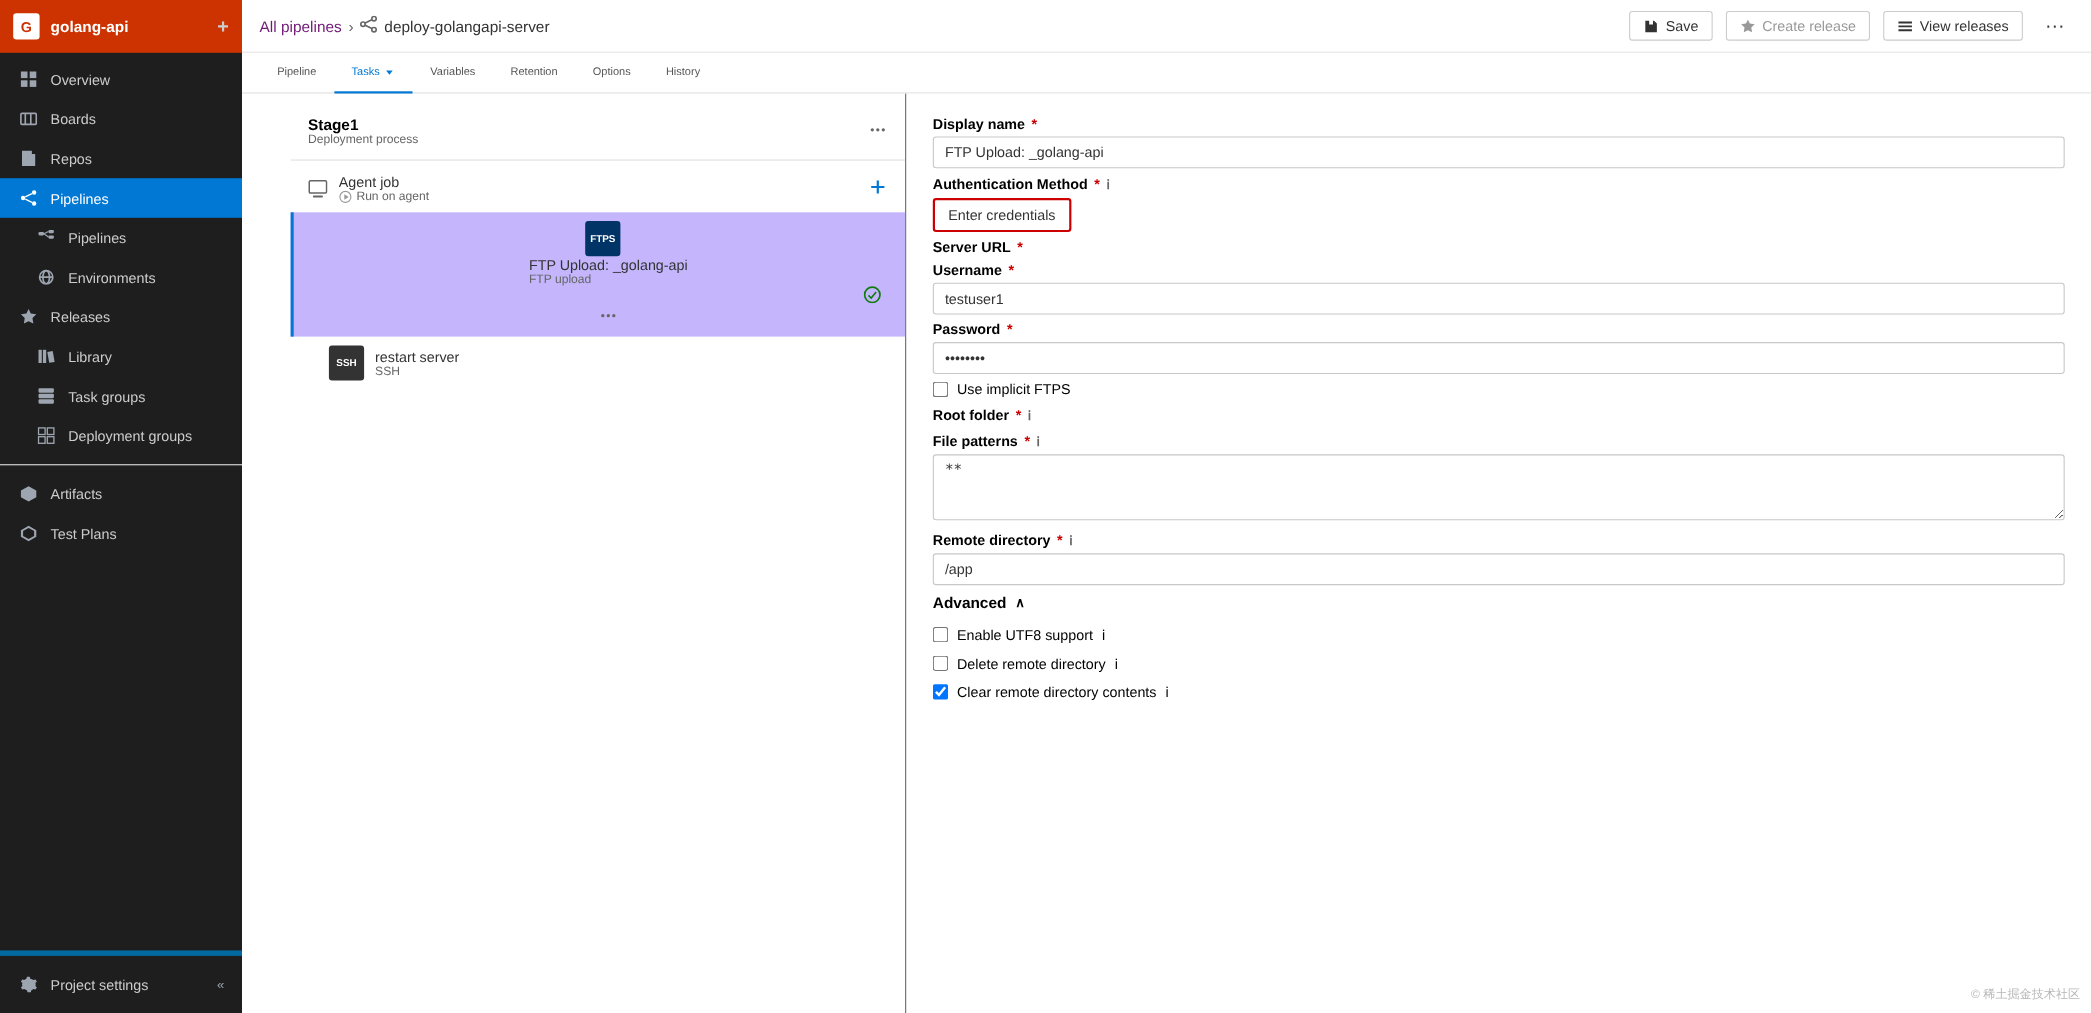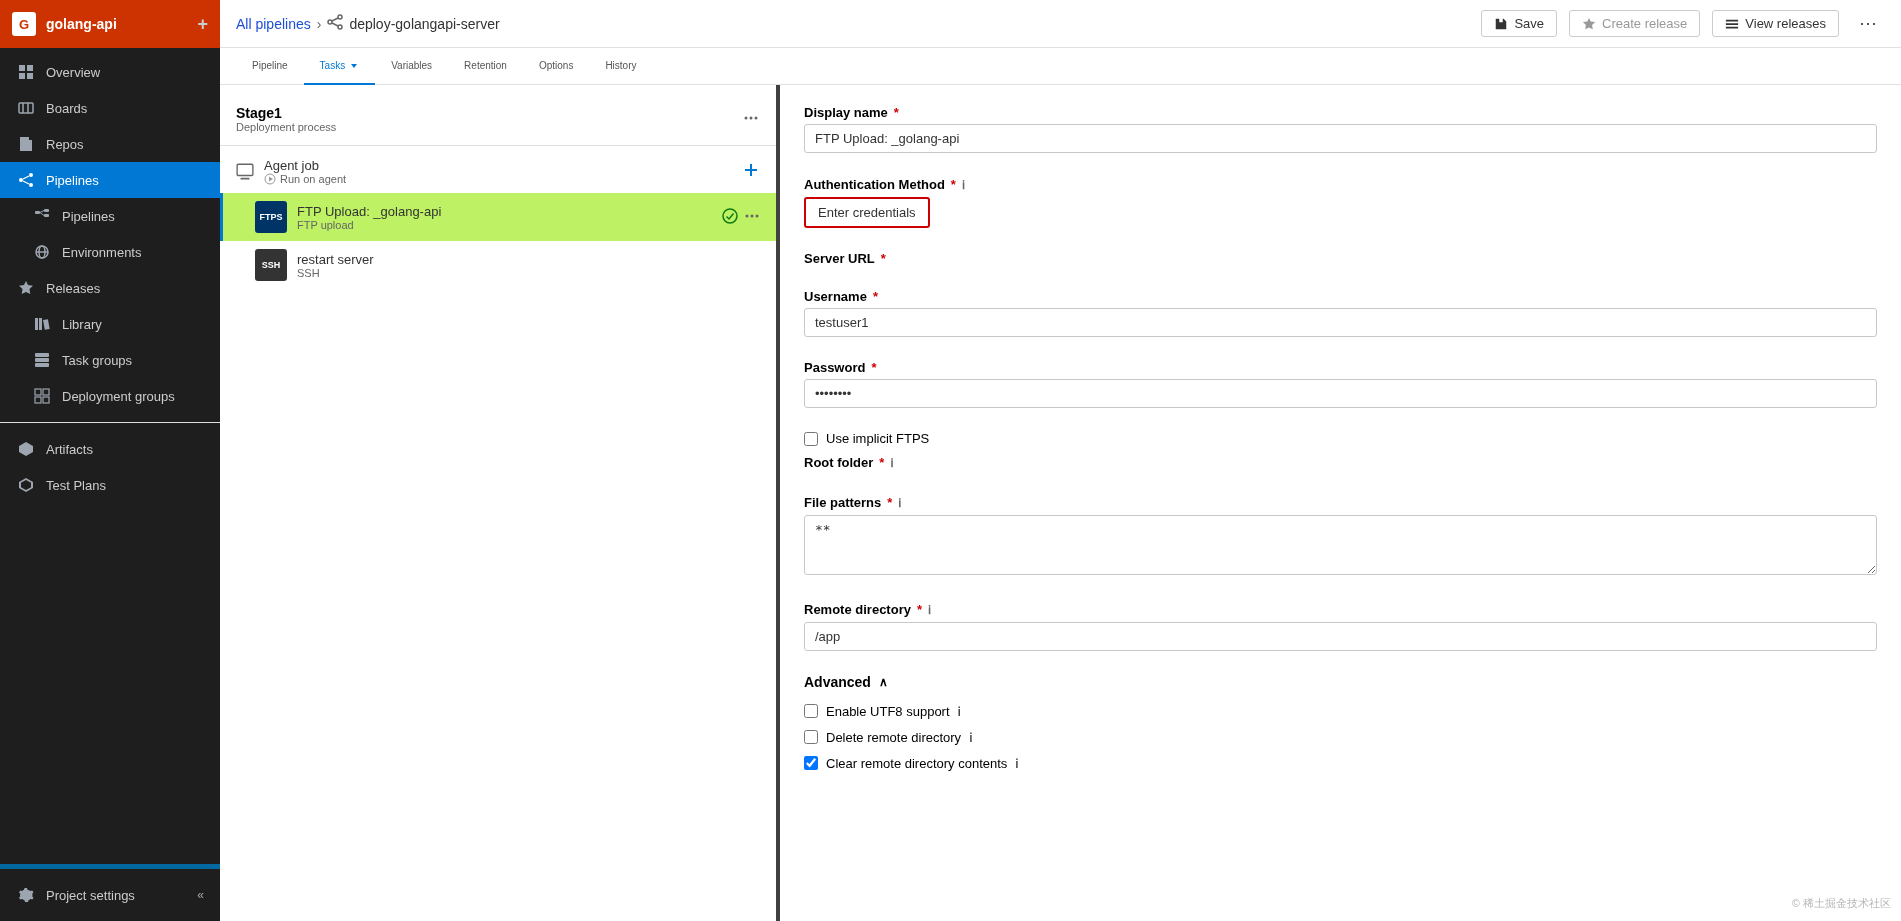--- a/index.html
+++ b/index.html
@@ -16,62 +16,62 @@
     .sidebar-item-icon { width: 20px; height: 20px; margin-right: 10px; flex-shrink: 0; display: flex; align-items: center; justify-content: center; }
     .sidebar-footer { padding: 8px 0; border-top: 5px solid #0369a1; }
     .sidebar-footer-item { display: flex; align-items: center; padding: 8px 16px; cursor: pointer; color: #ccc; font-size: 13px; }
 
     
     .main { flex: 1; display: flex; flex-direction: column; overflow: hidden; }
 
     
     .topbar { display: flex; align-items: center; padding: 0 16px; height: 48px; border-bottom: 1px solid #e0e0e0; background: #fff; flex-shrink: 0; }
     .topbar-breadcrumb { display: flex; align-items: center; font-size: 14px; color: #0078d4; }
-    .topbar-breadcrumb a { color: #1d4ed8; text-decoration: none; }
+    .topbar-breadcrumb a { color: #701a75; text-decoration: none; }
     .topbar-breadcrumb .sep { margin: 0 6px; color: #666; }
     .topbar-breadcrumb .current { color: #333; font-weight: 500; }
     .topbar-actions { margin-left: auto; display: flex; align-items: center; gap: 12px; }
     .btn { padding: 5px 12px; border: 1px solid #ccc; border-radius: 3px; cursor: pointer; font-size: 13px; background: #fff; color: #333; display: flex; align-items: center; gap: 6px; }
     .btn.disabled { color: #999; cursor: default; }
     .btn-save { font-weight: 500; }
     .more-btn { padding: 4px 8px; border: none; background: none; cursor: pointer; font-size: 18px; color: #333; }
 
     
     .tabbar { display: flex; align-items: center; padding: 0 16px; border-bottom: 1px solid #e0e0e0; background: #fff; flex-shrink: 0; }
     .tab { padding: 12px 16px; font-size: 10px; cursor: pointer; color: #555; border-bottom: 2px solid transparent; margin-bottom: -1px; }
     .tab.active { color: #0078d4; border-bottom-color: #0078d4; font-weight: 500; }
     .tab-with-arrow { display: flex; align-items: center; gap: 4px; }
 
     
     .content { display: flex; flex: 1; overflow: hidden; }
 
     
-    .left-panel { width: 560px; flex-shrink: 0; border-right: 4px solid #404040; overflow-y: auto; padding: 12px 0; }
+    .left-panel { width: 560px; flex-shrink: 0; border-right: 1px solid #404040; overflow-y: auto; padding: 12px 0; margin-left: 44px; }
     .stage-header { display: flex; align-items: center; padding: 8px 16px; }
     .stage-title { font-weight: 600; font-size: 14px; flex: 1; }
     .stage-subtitle { font-size: 11px; color: #666; }
     .agent-job { display: flex; align-items: center; padding: 8px 16px; cursor: pointer; color: #333; }
     .agent-job-icon { width: 20px; height: 20px; margin-right: 8px; color: #666; }
     .agent-job-text { font-size: 13px; }
     .agent-job-sub { font-size: 11px; color: #666; display: flex; align-items: center; gap: 4px; }
     .agent-job-add { margin-left: auto; cursor: pointer; }
     .task-item { display: flex; align-items: center; padding: 8px 16px 8px 32px; cursor: pointer; border-left: 3px solid transparent; }
-    .task-item.selected { background: #bef264; border-left-color: #0078d4; }
+    .task-item.selected { background: #c4b5fd; border-left-color: #0078d4; flex-direction: column; }
     .task-icon { width: 32px; height: 32px; margin-right: 10px; border-radius: 3px; display: flex; align-items: center; justify-content: center; flex-shrink: 0; font-size: 10px; font-weight: 700; }
     .task-icon.ftp { background: #003366; color: #fff; }
     .task-icon.ssh { background: #333; color: #fff; }
     .task-info { flex: 1; }
     .task-name { font-size: 13px; font-weight: 500; color: #333; }
     .task-sub { font-size: 11px; color: #666; }
     .task-check { color: #107c10; margin-left: auto; margin-right: 6px; }
     .task-more { color: #666; cursor: pointer; }
 
     
     .right-panel { flex: 1; overflow-y: auto; padding: 20px 24px; background: #fff; }
-    .form-group { margin-bottom: 23px; }
+    .form-group { margin-bottom: 6px; }
     .form-label { font-size: 13px; font-weight: 600; margin-bottom: 4px; display: flex; align-items: center; gap: 6px; }
     .form-label .required { color: #cc0000; }
     .form-label .info-icon { color: #666; cursor: pointer; font-size: 12px; }
     .form-input { width: 100%; padding: 6px 10px; border: 1px solid #c8c8c8; border-radius: 3px; font-size: 13px; color: #333; background: #fff; }
     .form-textarea { width: 100%; padding: 6px 10px; border: 1px solid #c8c8c8; border-radius: 3px; font-size: 13px; color: #333; background: #fff; min-height: 60px; resize: vertical; }
     .form-checkbox-row { display: flex; align-items: center; gap: 8px; margin-bottom: 8px; font-size: 13px; }
     .form-checkbox-row input[type="checkbox"] { width: 14px; height: 14px; cursor: pointer; }
     .advanced-section { margin-top: 8px; }
     .advanced-header { display: flex; align-items: center; gap: 8px; font-weight: 600; font-size: 14px; margin-bottom: 12px; cursor: pointer; }
     .chevron { font-size: 12px; }

